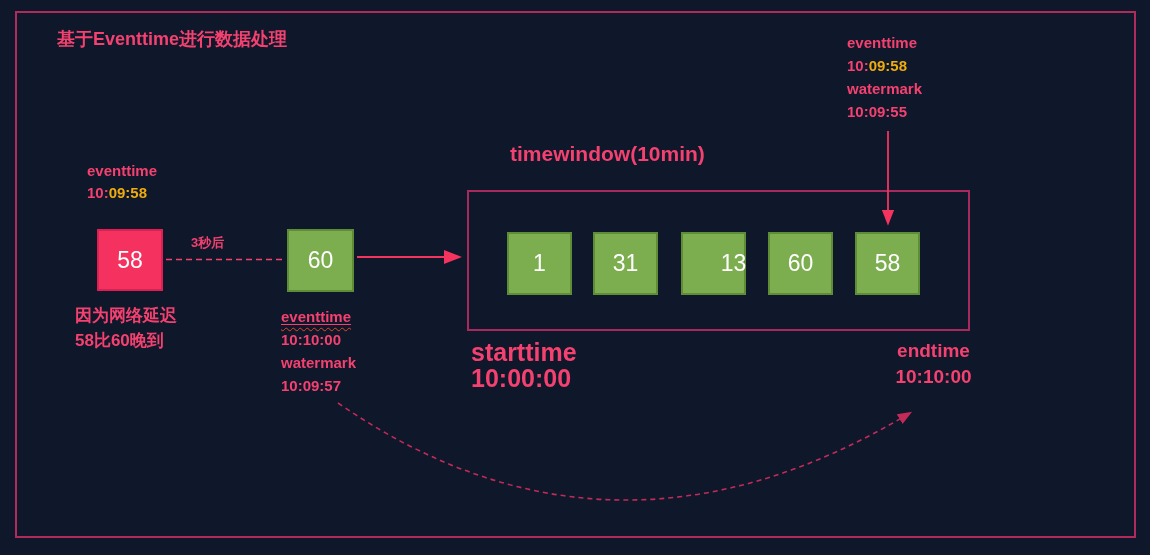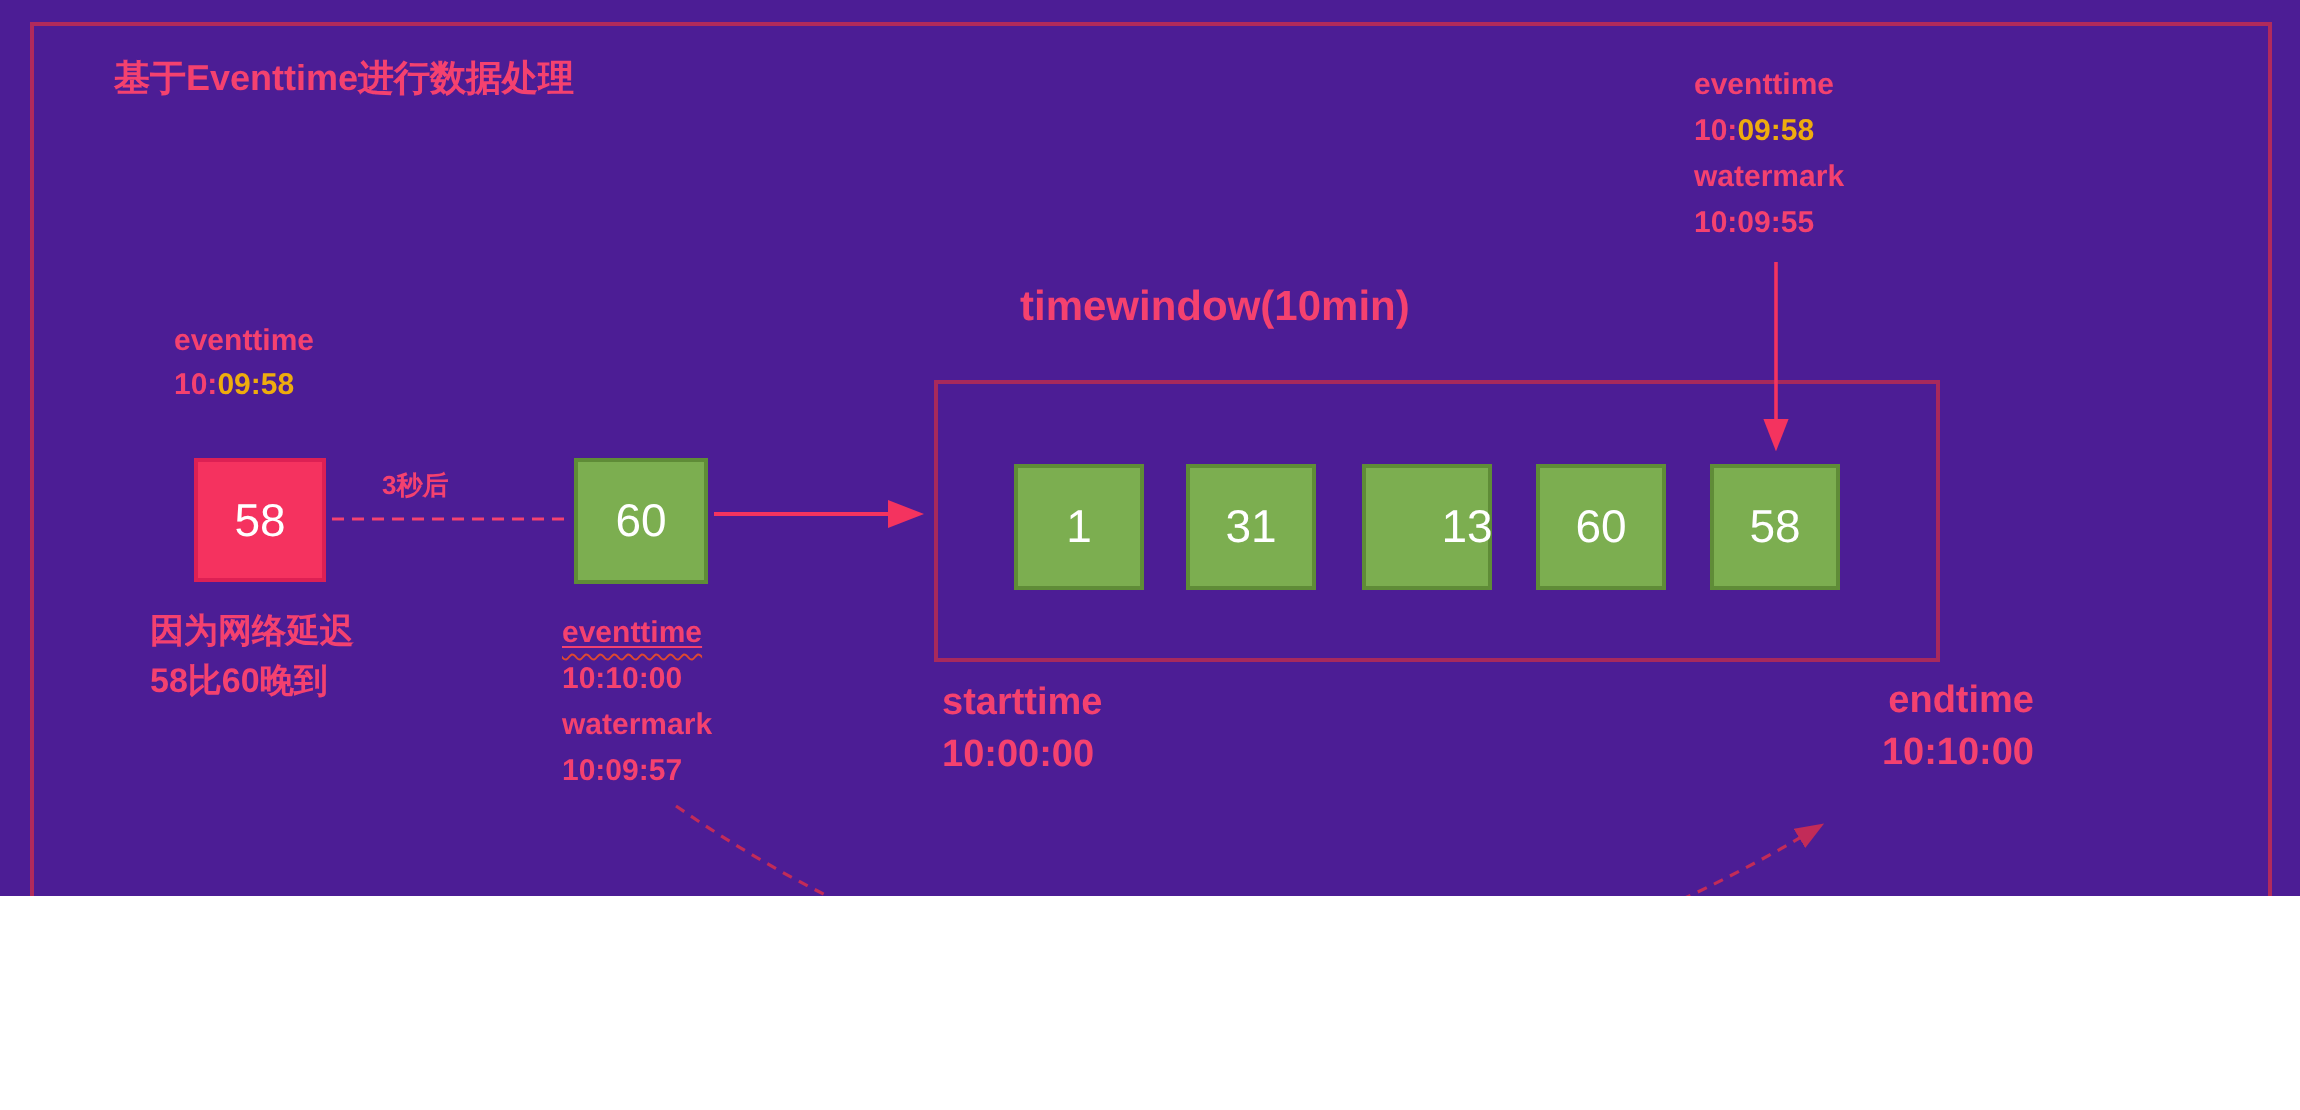--- a/index.html
+++ b/index.html
@@ -1,18 +1,18 @@
 <!DOCTYPE html>
 <html><head>
 <meta charset="utf-8">
 <style>
   * { margin:0; padding:0; box-sizing:border-box; }
   html,body { background:#fff; }
   body { font-family:"Liberation Sans","DejaVu Sans",sans-serif; }
-  .slide { position:relative; width:1150px; height:448px; background:#4c1d95; overflow:hidden; }
+  .slide { position:relative; width:1150px; height:555px; background:#0f172a; overflow:hidden; }
   .outer-border { position:absolute; left:15px; top:11px; width:1121px; height:527px;
                   border:2px solid #b12a5c; pointer-events:none; }
   .abs { position:absolute; }
   .pink-txt { color:#f4416f; font-weight:600; }
   .gold { color:#efac0e; }
   .page-title { left:57px; top:27px; font-size:18px; }
   .evt-left { left:87px; top:160px; font-size:15px; line-height:22px; }
   .box { display:flex; align-items:center; justify-content:center; color:#ffffff;
          font-size:23px; }
   .box-58 { left:97px; top:229px; width:66px; height:62px; background:#f5325f; border:2px solid #dd2054; }
@@ -20,22 +20,22 @@
   .delay-label { left:191px; top:234px; font-size:13px; }
   .note { left:75px; top:303px; font-size:17px; line-height:25px; }
   .evt60-block { left:281px; top:305px; font-size:15px; line-height:23px; }
   .u-solid { text-decoration:underline; text-decoration-thickness:1px; text-underline-offset:2px; }
   .u-wavy { text-decoration:underline wavy #e0482e; text-decoration-thickness:1px; text-underline-offset:5px; }
   .tw-title { left:478px; top:142px; font-size:21px;margin-left:32px; }
   .tw-rect { left:467px; top:190px; width:503px; height:141px; border:2px solid #a8295c; }
   .wbox { top:232px; width:65px; height:63px; background:#7cae50; border:2px solid #5f8c37; }
   .wbox1 { left:507px; } .wbox2 { left:593px;text-align:center; } .wbox3 { left:681px;padding-left:40px; }
   .wbox4 { left:768px; } .wbox5 { left:855px; }
-  .starttime { left:471px; top:339px; font-size:19px; line-height:26px; }
-  .endtime { left:850px; top:338px; width:167px; text-align:right; font-size:19px; line-height:26px; }
+  .starttime { left:471px; top:339px; font-size:25px; line-height:26px; }
+  .endtime { left:850px; top:338px; width:167px; text-align:center; font-size:19px; line-height:26px; }
   .evt-topright { left:847px; top:31px; font-size:15px; line-height:23px; }
   svg.overlay { position:absolute; left:0; top:0; width:1150px; height:555px; pointer-events:none; }
 </style>
 </head>
 <body>
 
 <div class="slide">
 
   <div class="outer-border"></div>
 

